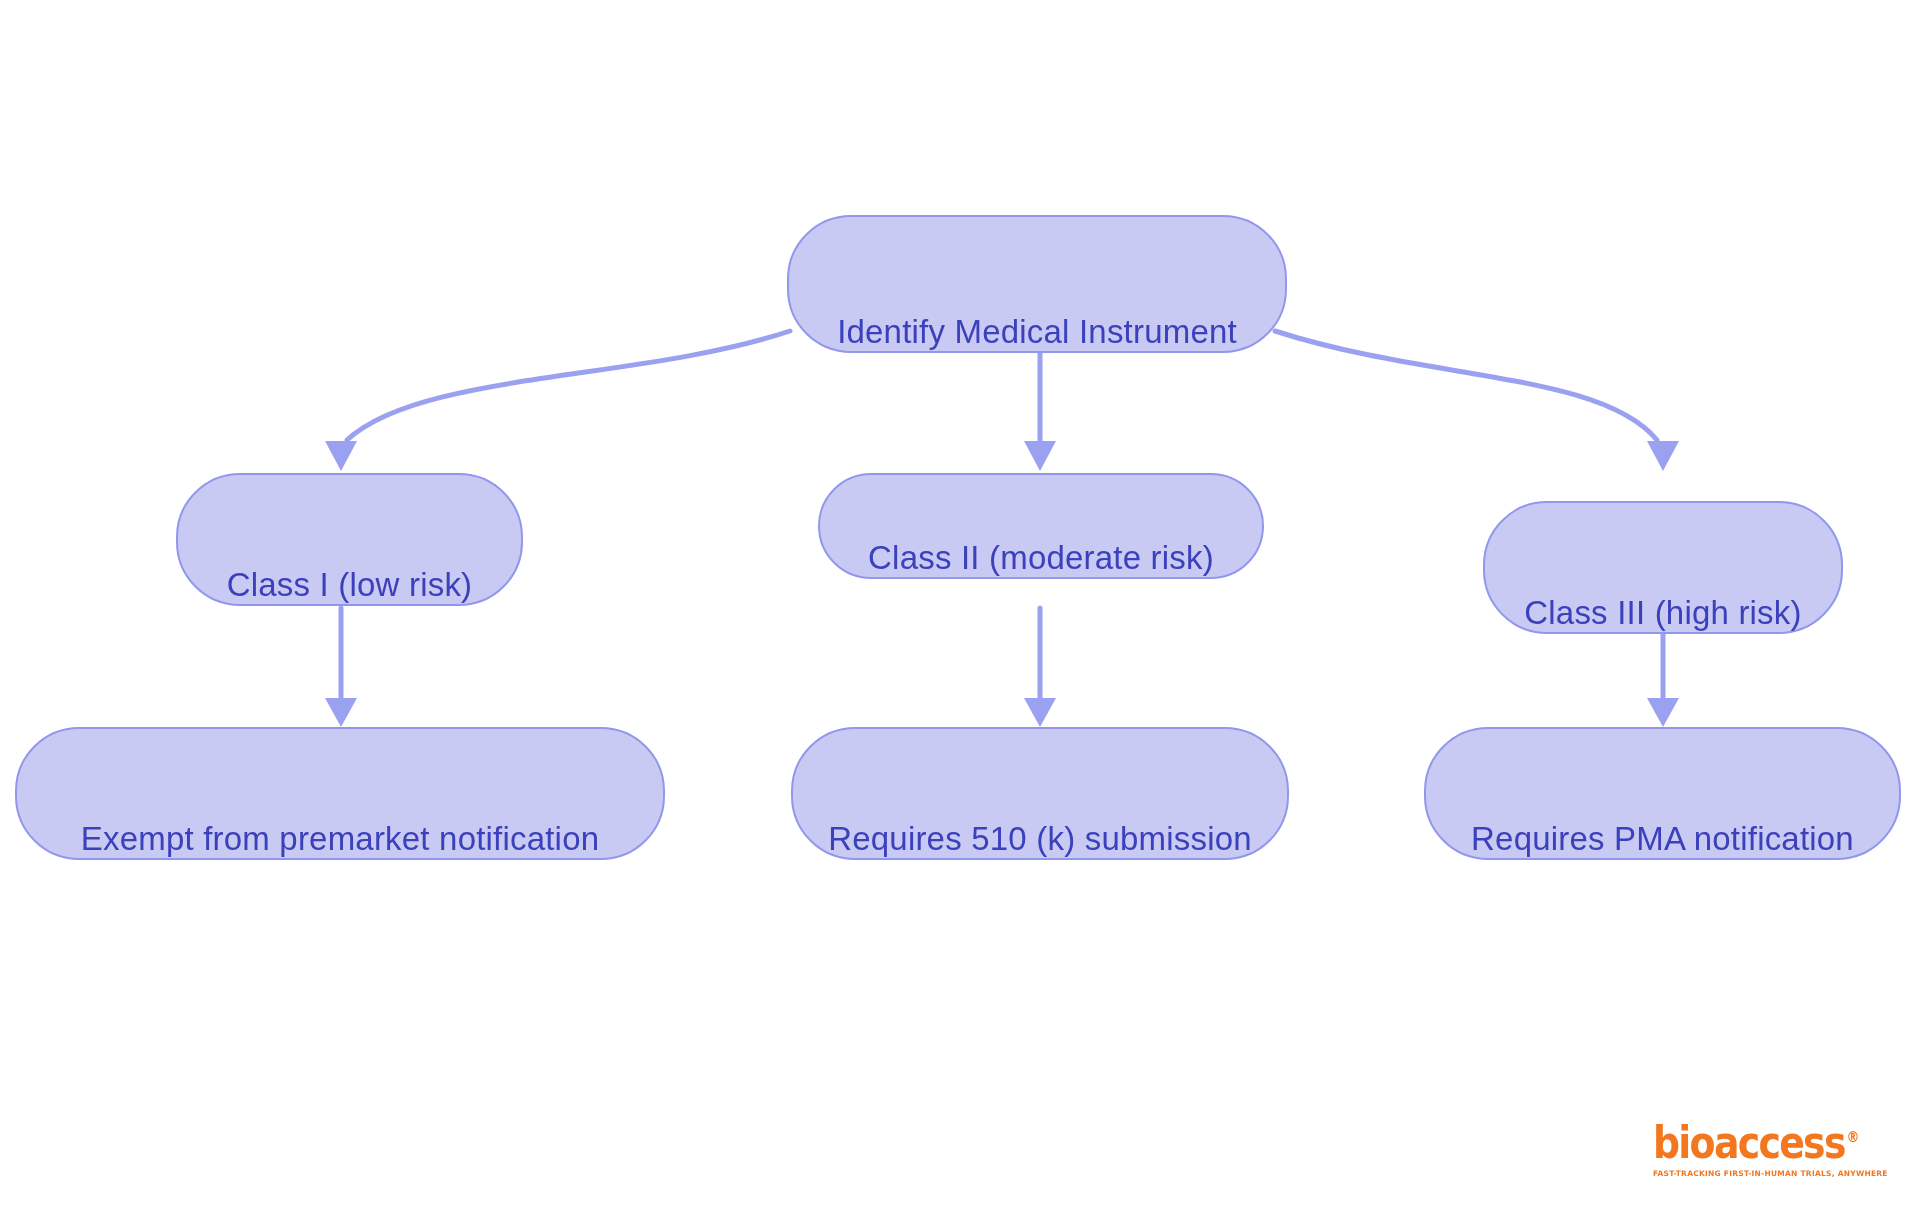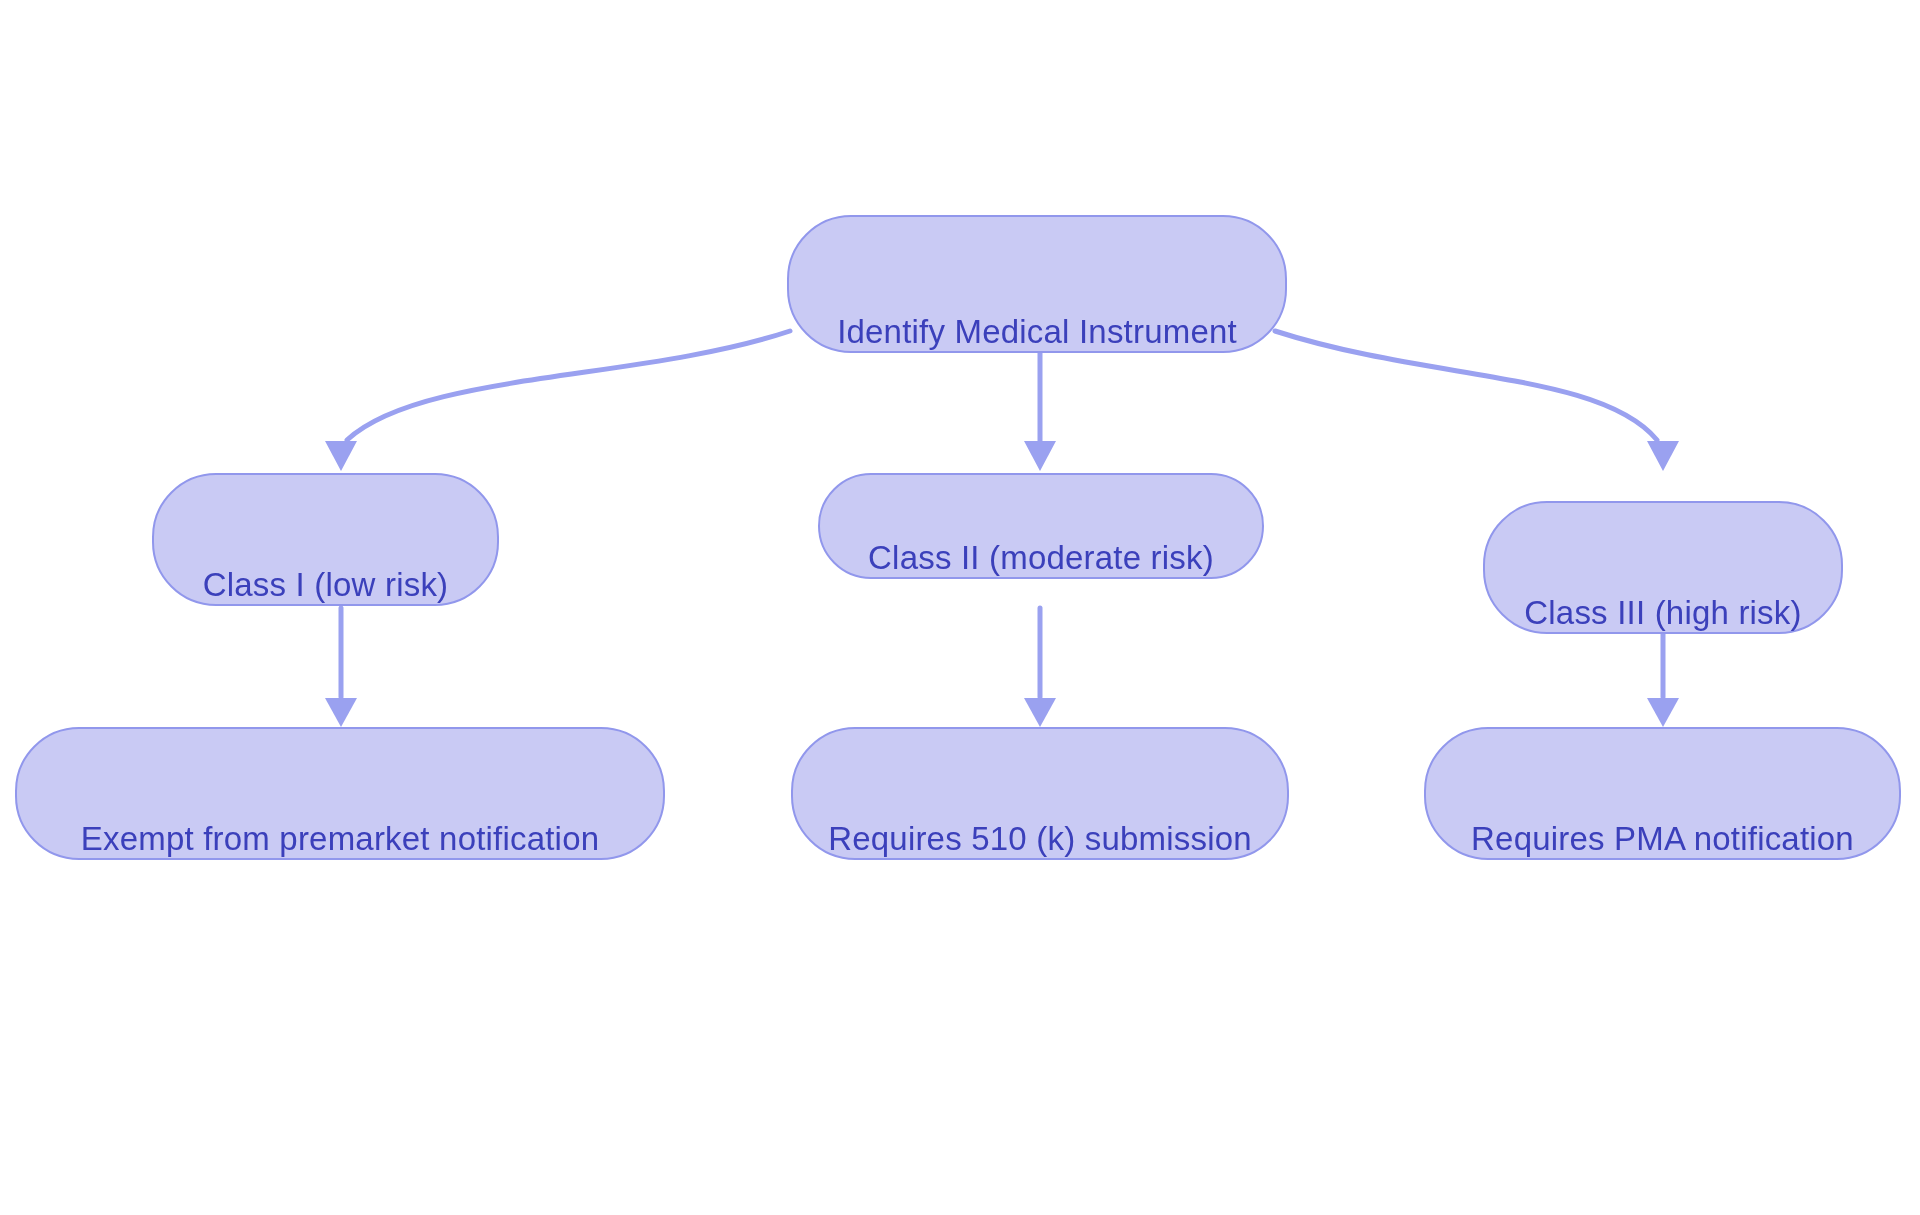--- a/index.html
+++ b/index.html
@@ -84,21 +84,21 @@
       <polygon points="325,698 357,698 341,727"></polygon>
       <polygon points="1024,698 1056,698 1040,727"></polygon>
       <polygon points="1647,698 1679,698 1663,727"></polygon>
     </g>
   </svg>
 
   <div class="node" style="left:787px;top:215px;width:500px;height:138px">
     <span>Identify Medical Instrument</span>
   </div>
 
-  <div class="node" style="left:152px;top:473px;width:347px;height:133px">
+  <div class="node" style="left:176px;top:473px;width:347px;height:133px">
     <span>Class I (low risk)</span>
   </div>
 
   <div class="node" style="left:818px;top:473px;width:446px;height:106px">
     <span>Class II (moderate risk)</span>
   </div>
 
   <div class="node" style="left:1483px;top:501px;width:360px;height:133px">
     <span>Class III (high risk)</span>
   </div>
@@ -108,14 +108,20 @@
   </div>
 
   <div class="node" style="left:791px;top:727px;width:498px;height:133px">
     <span>Requires 510 (k) submission</span>
   </div>
 
   <div class="node" style="left:1424px;top:727px;width:477px;height:133px">
     <span>Requires PMA notification</span>
   </div>
 
+  <div class="logo">
+    <div class="logo-main">
+      <span>bioaccess</span><span class="reg">®</span>
+    </div>
+    <div class="logo-tagline">FAST-TRACKING FIRST-IN-HUMAN TRIALS, ANYWHERE</div>
+  </div>
 
 </div>
 
 </body></html>

